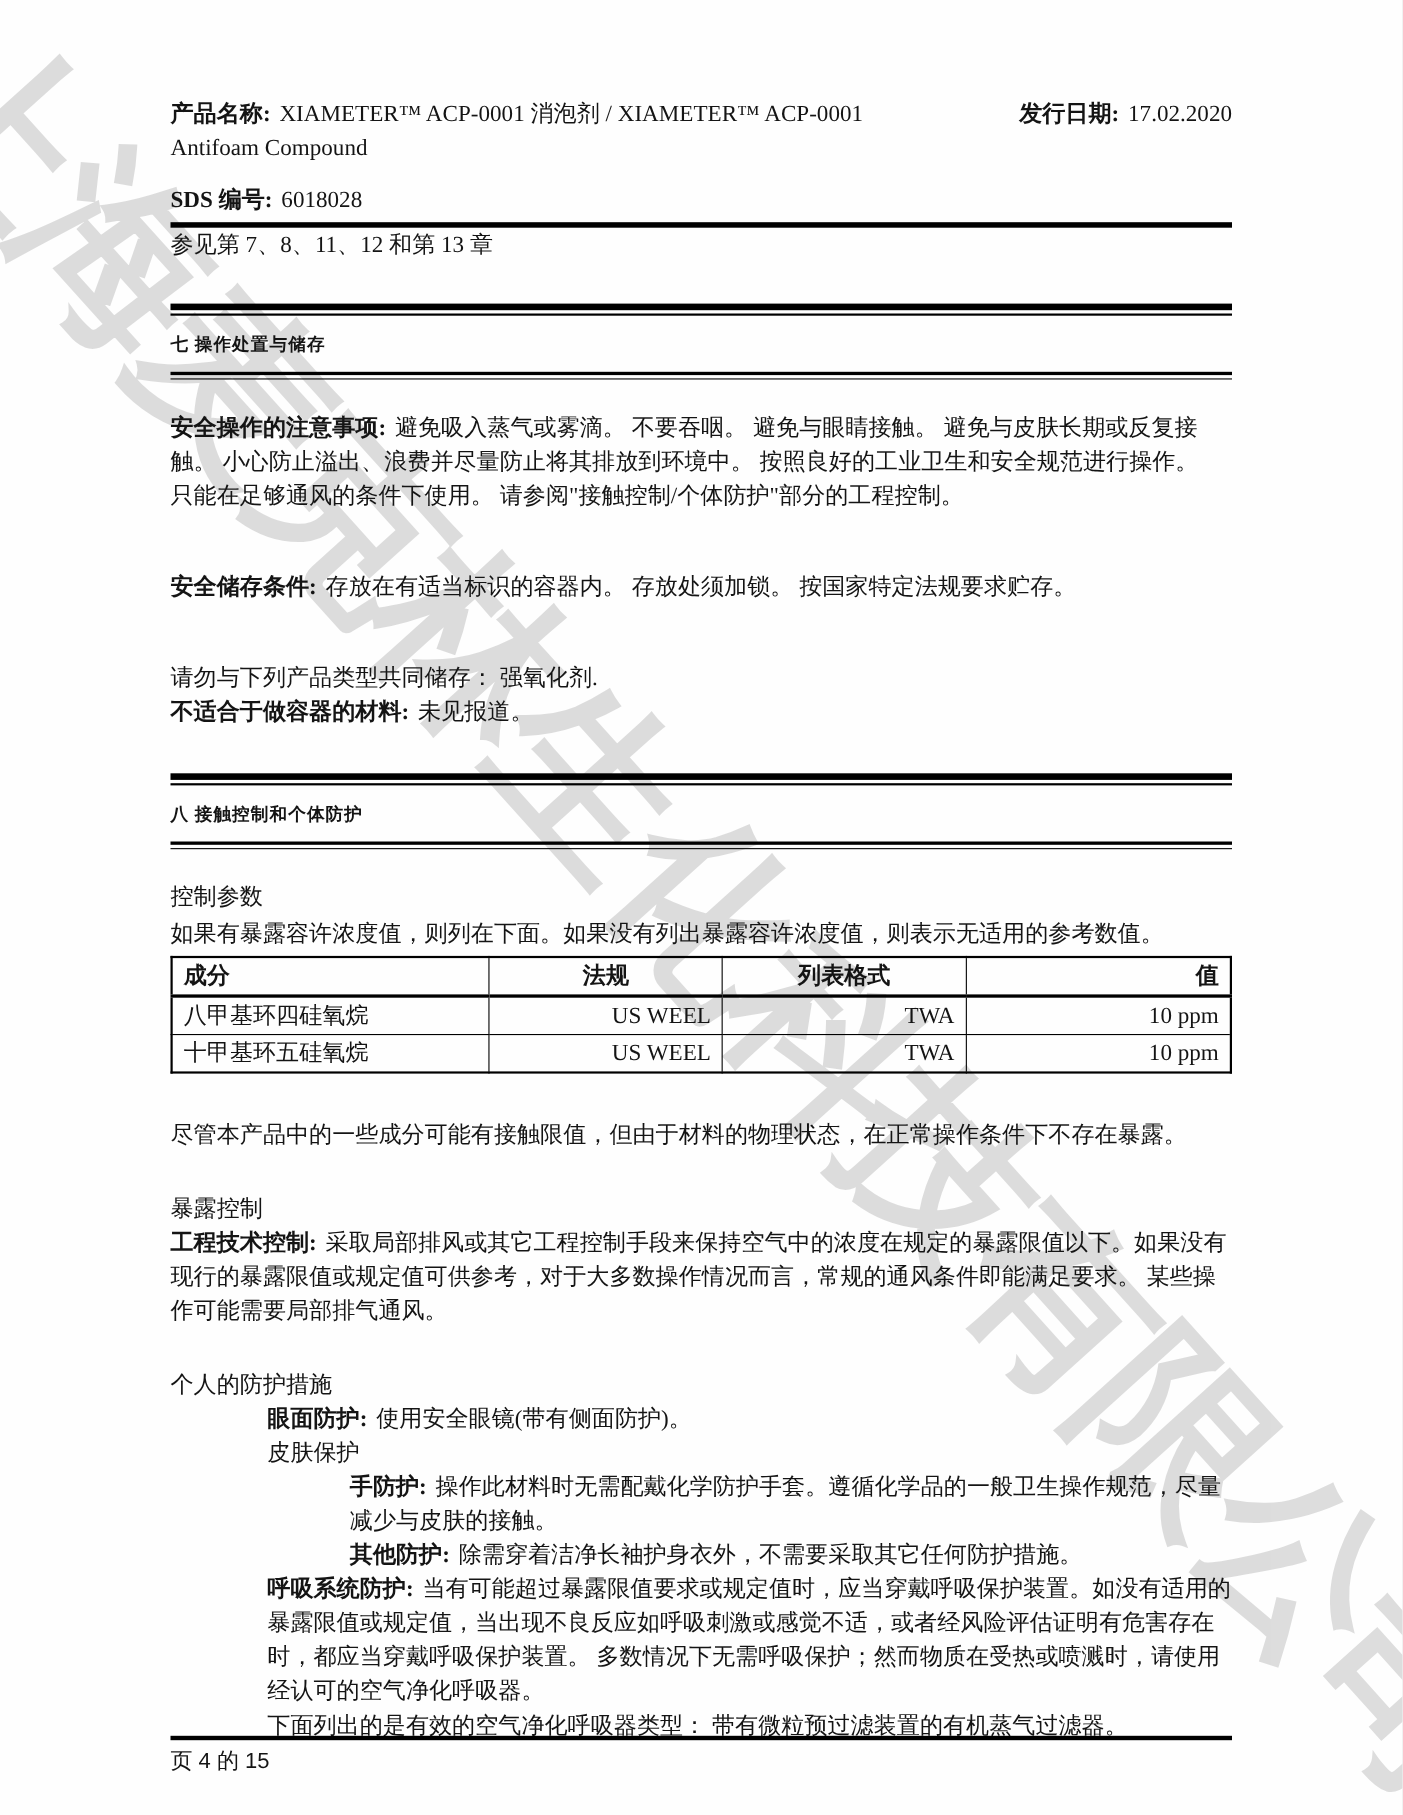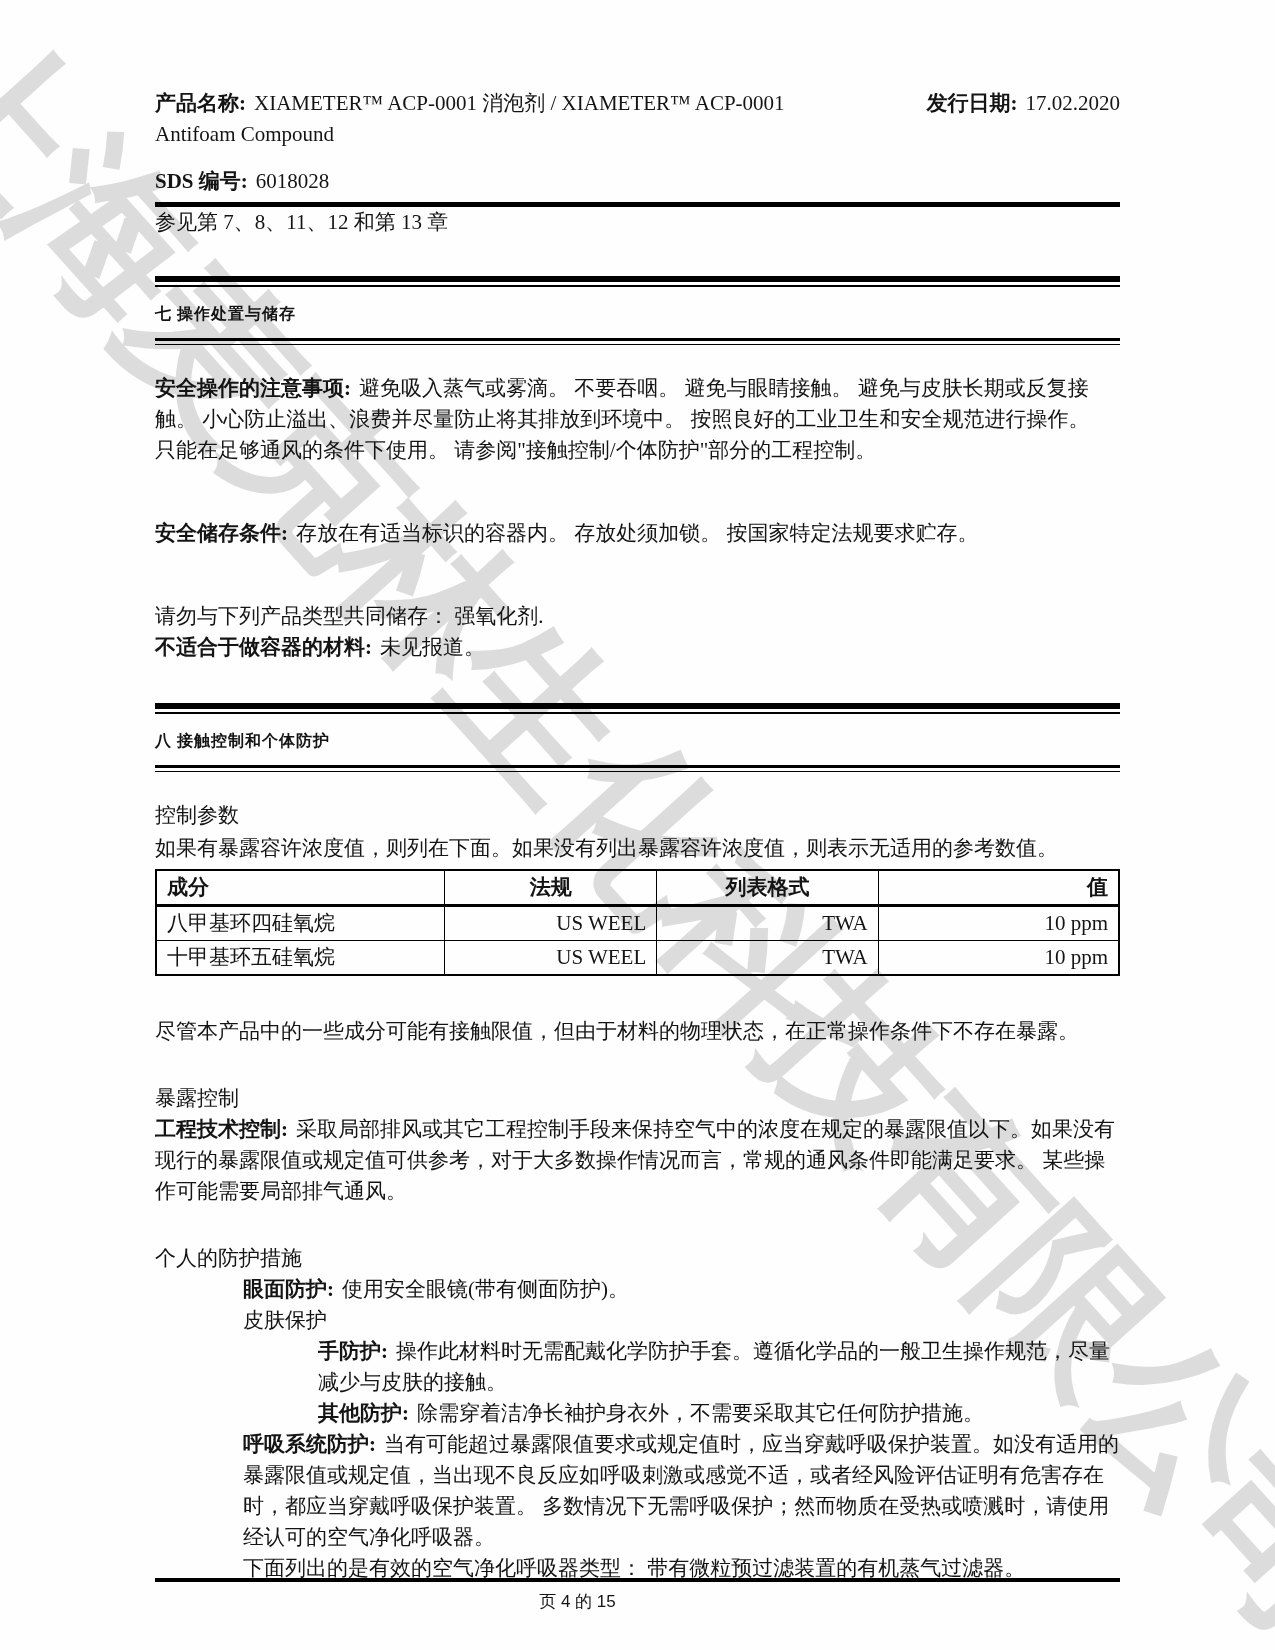--- a/index.html
+++ b/index.html
@@ -72,21 +72,21 @@
   th.col-reg, th.col-fmt { text-align:center; }
   td.col-reg, td.col-fmt { text-align:right; }
   .col-fmt  { width:23%; }
   .col-val  { width:25%; text-align:right; }
   .ind1 { padding-left:88px; }
   .ind2 { padding-left:163px; }
   .footer {
     position:absolute; left:155px; width:965px; top:1578px; z-index:1;
   }
   .footer-rule { height:4px; background:#000; }
-  .footer-text { text-align:center; padding-right:120px; margin-top:4px; font-size:17px;
+  .footer-text { text-align:left; padding-right:120px; margin-top:4px; font-size:20px;
     font-family:"Liberation Sans","DejaVu Sans",sans-serif; }
 </style>
 </head>
 <body>
 
 <div class="page">
 
   <div class="watermark">上海麦克林生化科技有限公司</div>
 
   <div class="content">

